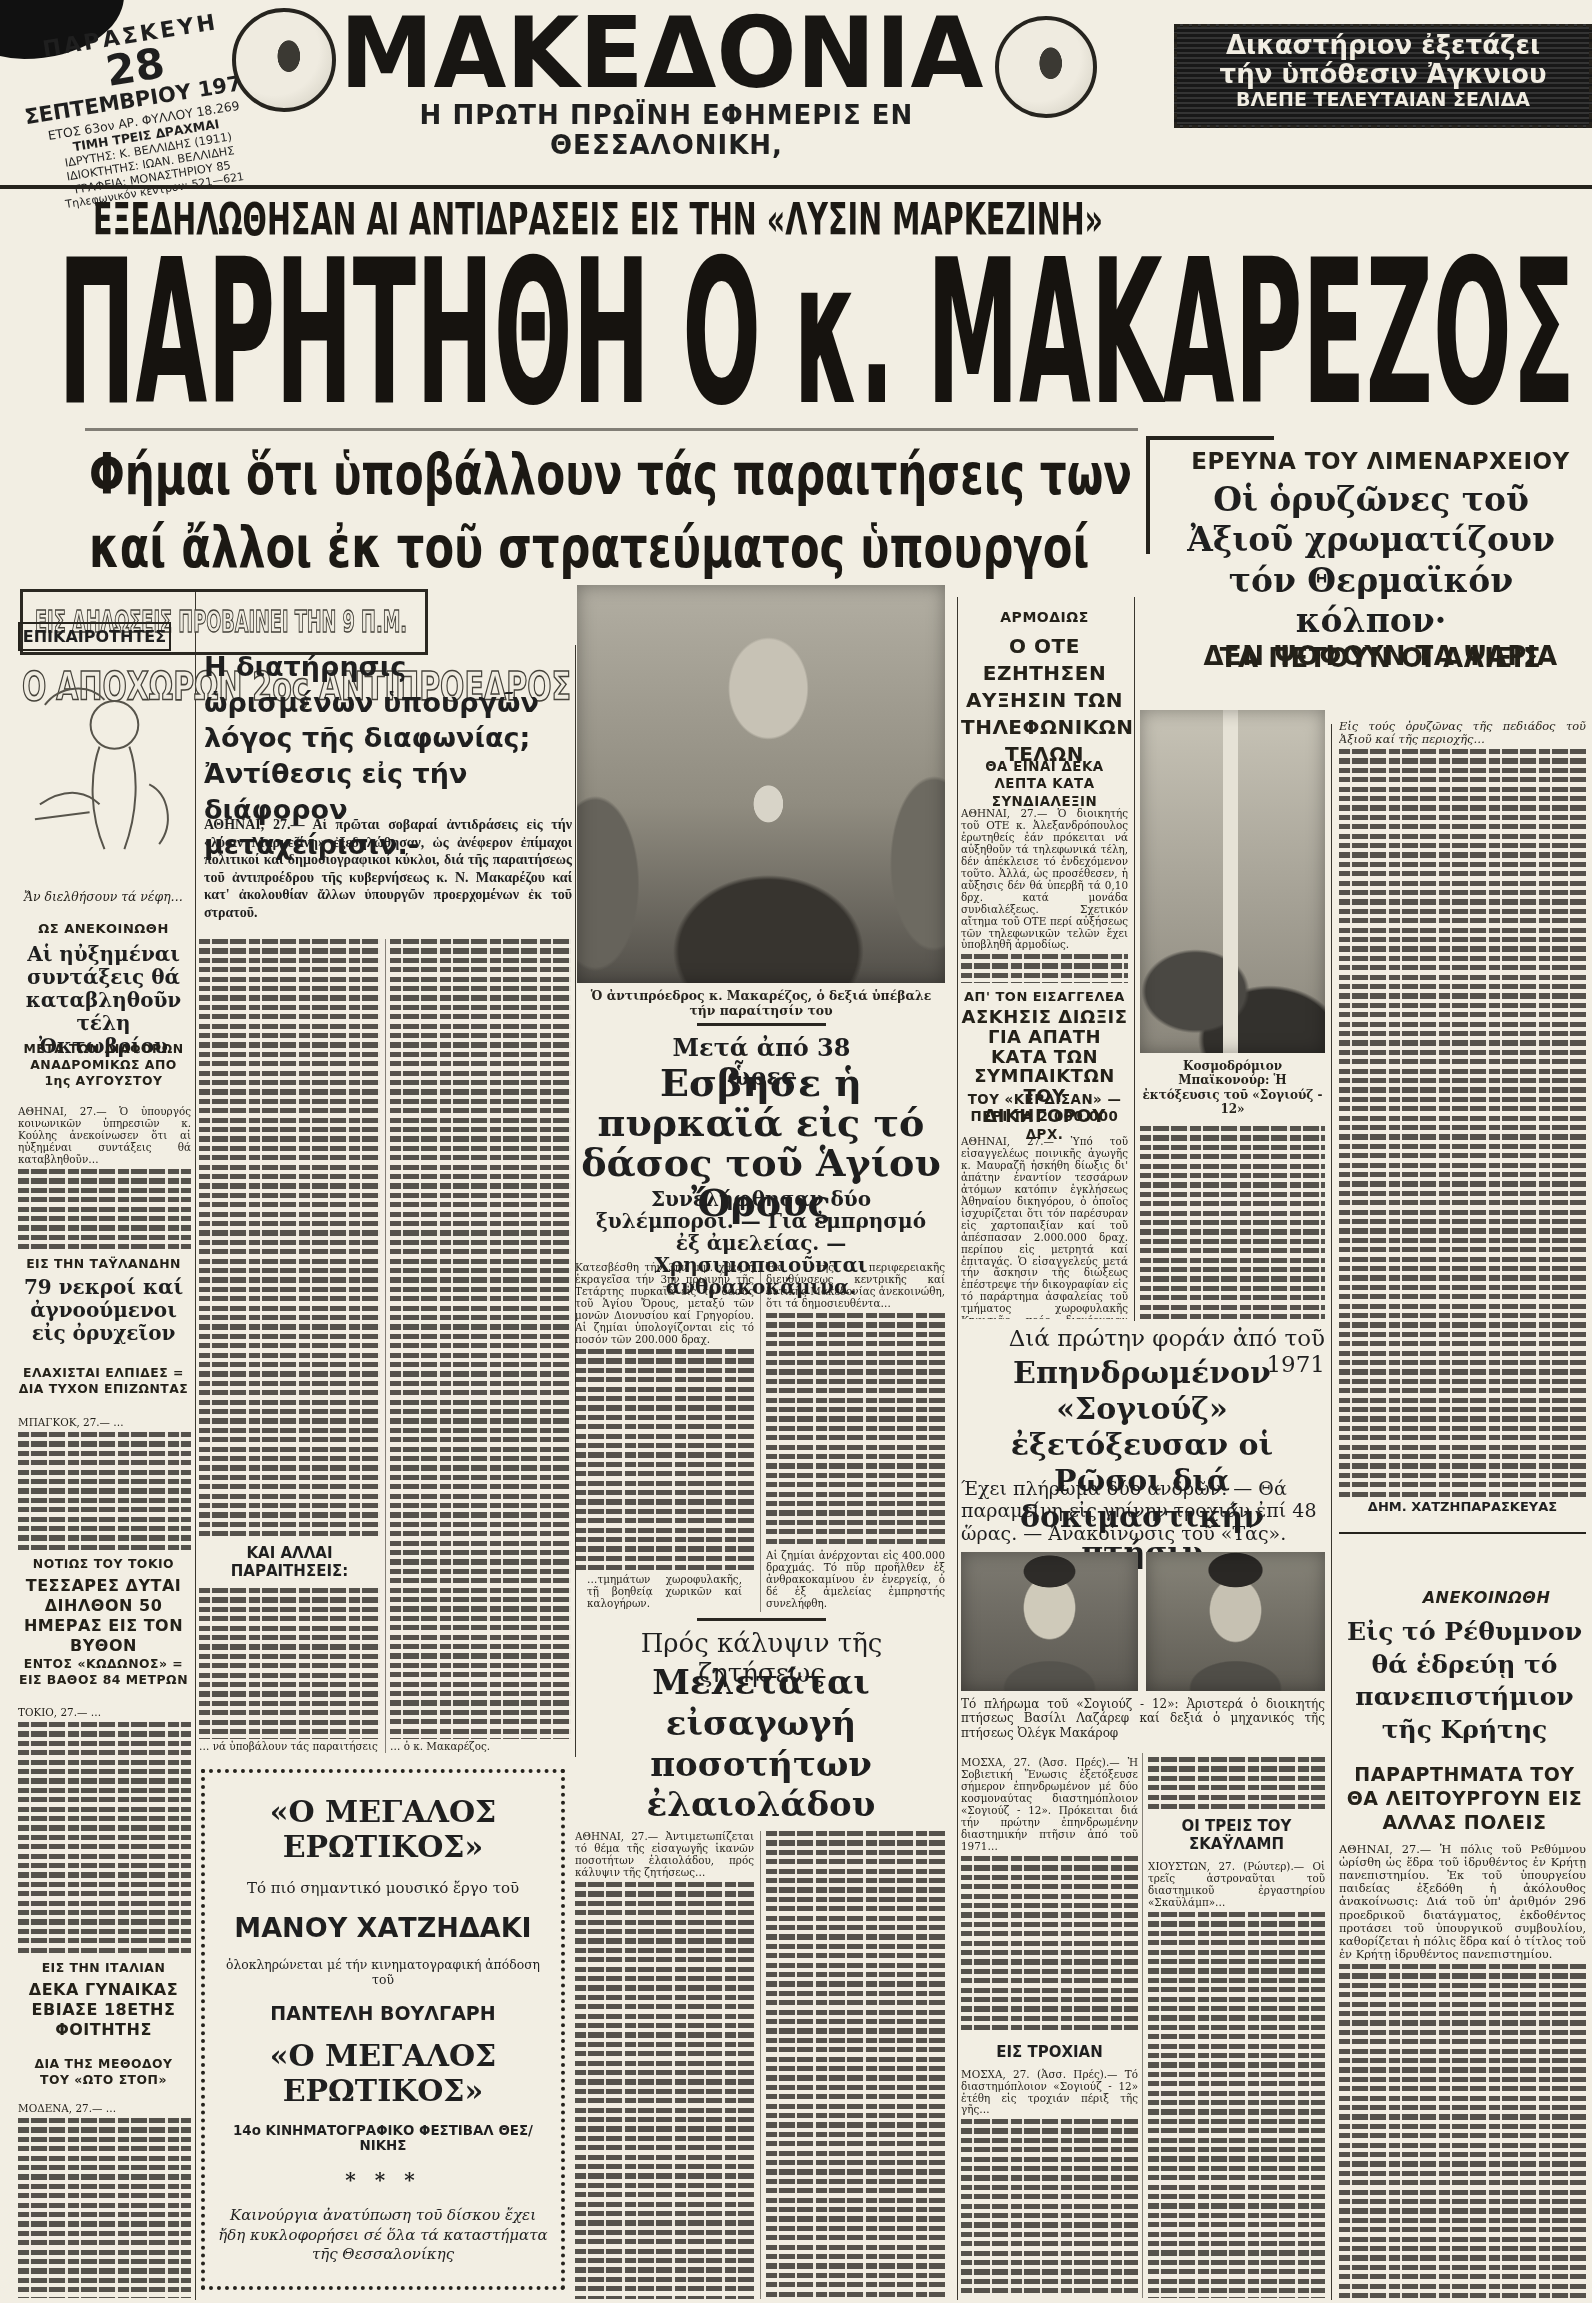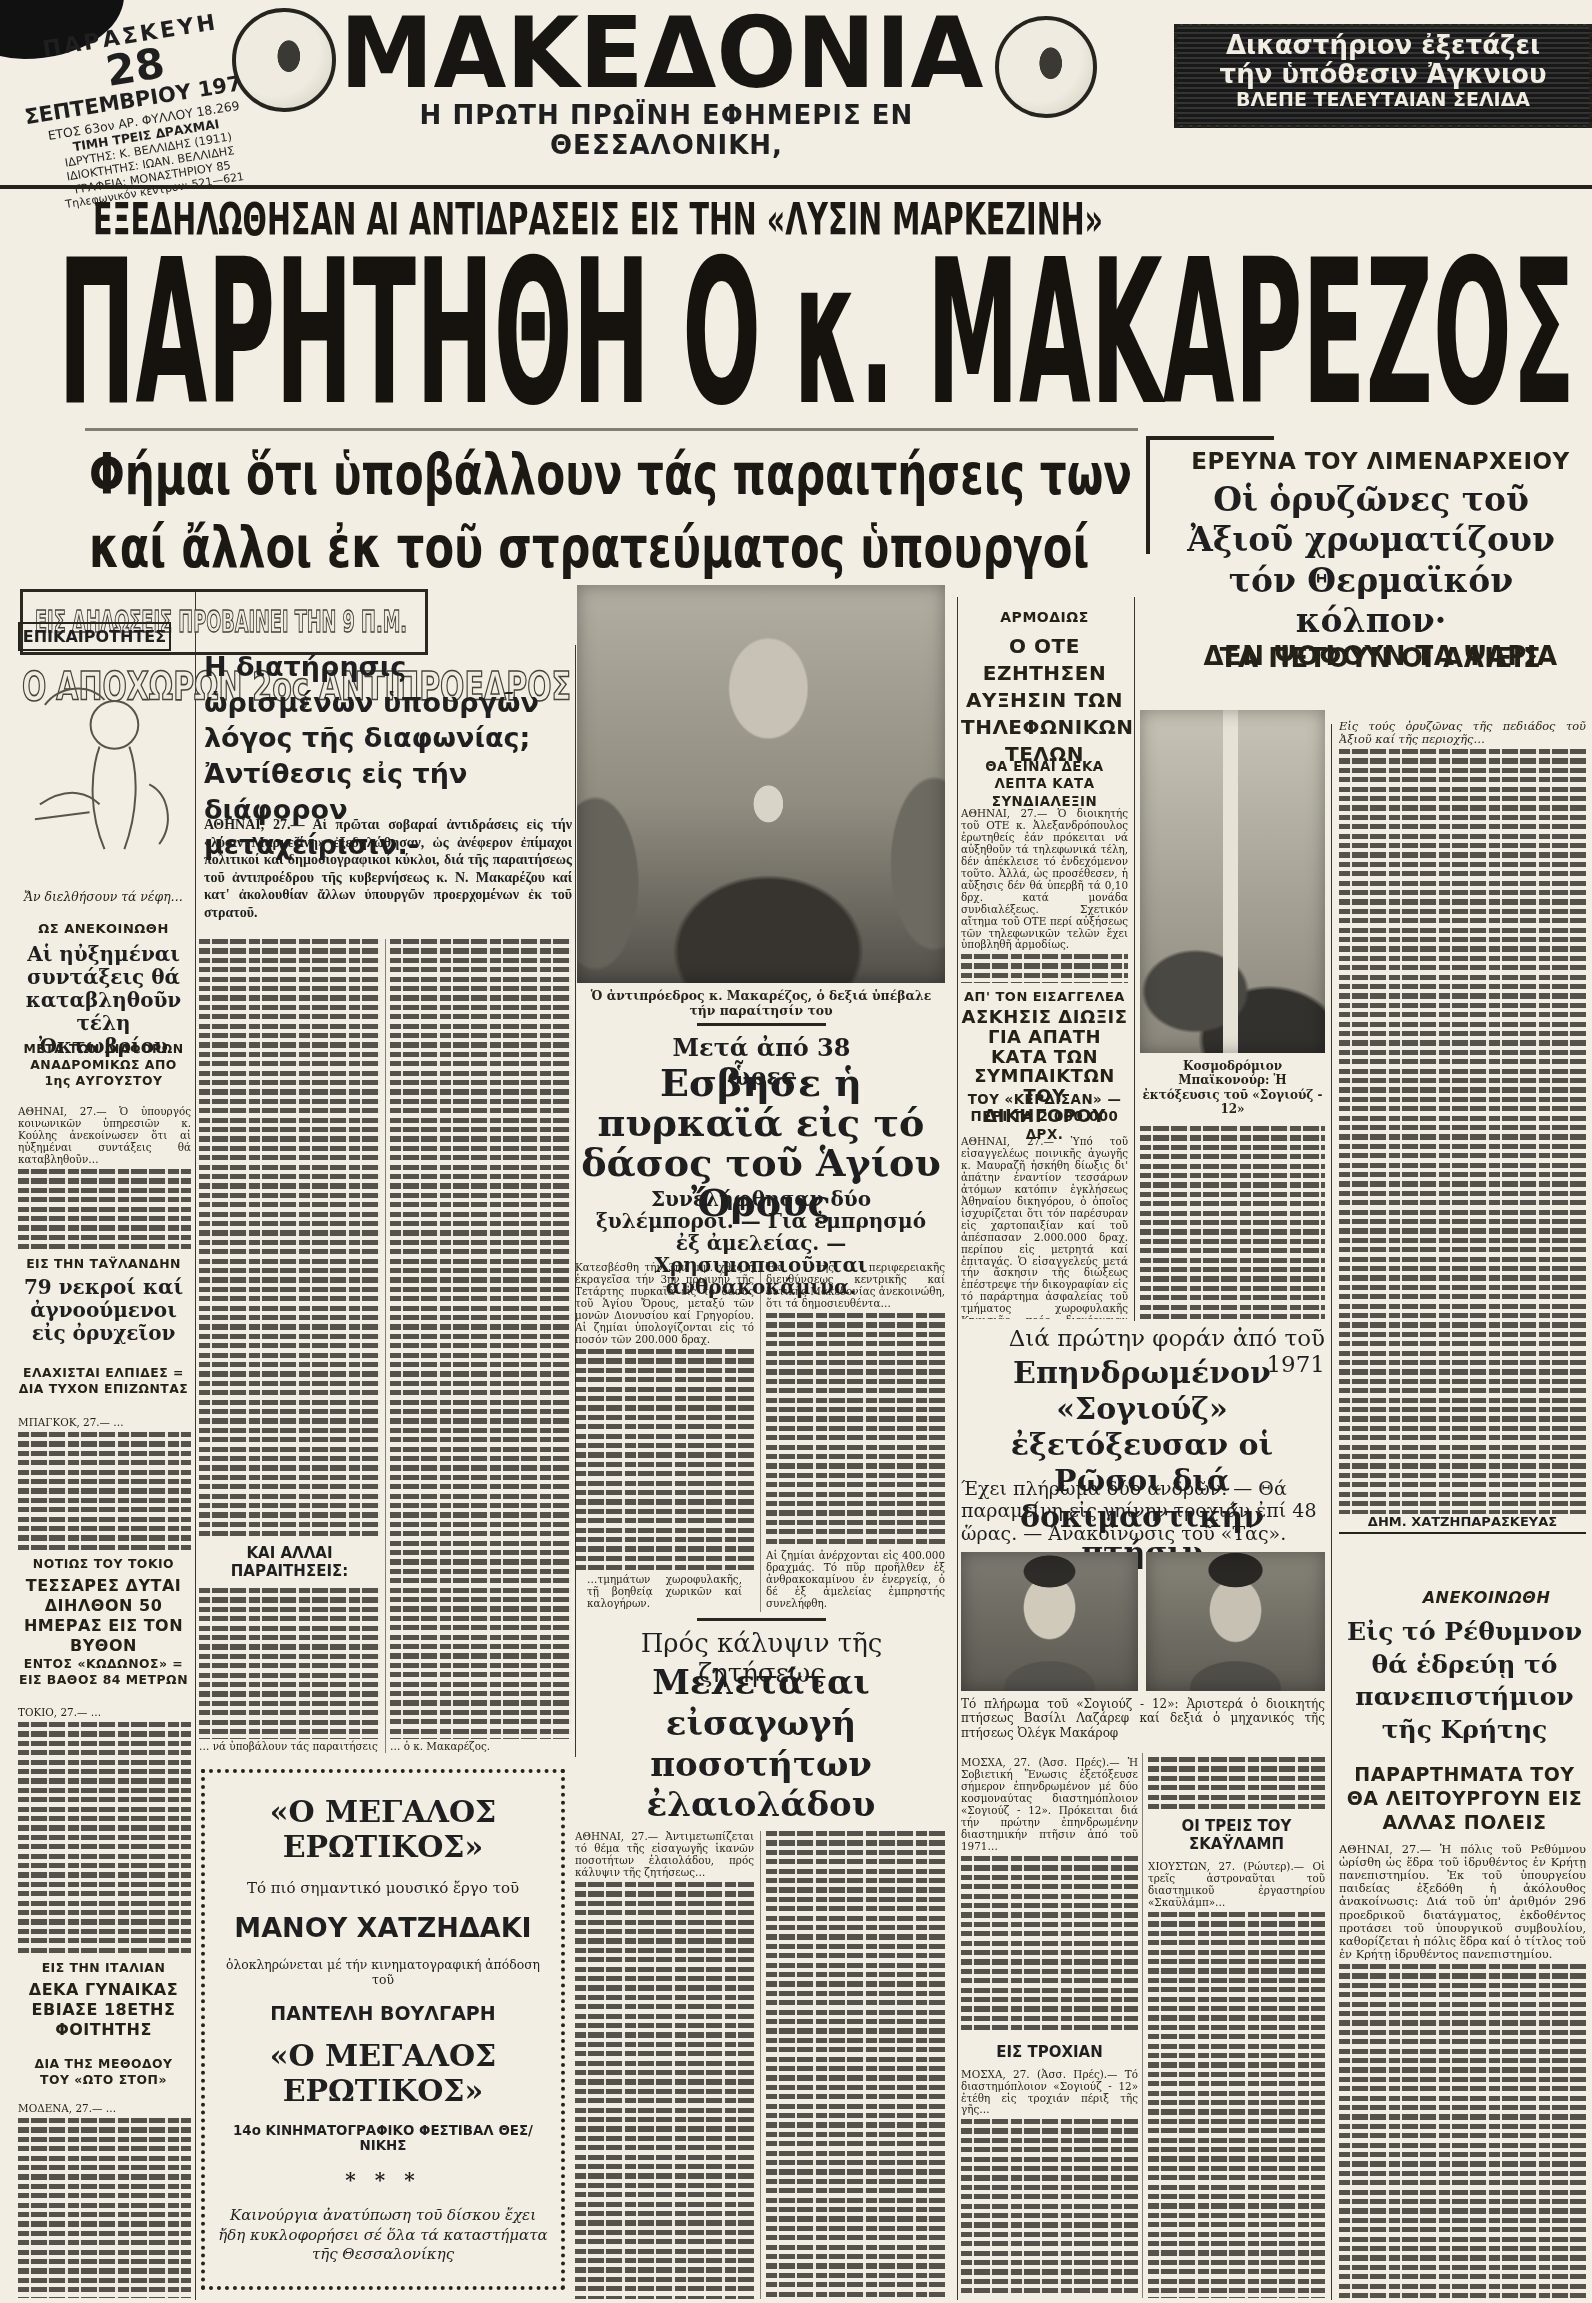--- a/index.html
+++ b/index.html
@@ -18,21 +18,21 @@
   .col{display:flex;flex-direction:column;overflow:hidden;}
   .gx{background-image:
       repeating-linear-gradient(90deg, rgba(242,238,227,0) 0 11px, rgba(242,238,227,.95) 11px 13px,
         rgba(242,238,227,0) 13px 29px, rgba(242,238,227,.95) 29px 31px,
         rgba(242,238,227,0) 31px 47px, rgba(242,238,227,.95) 47px 50px),
       repeating-linear-gradient(180deg, #2a2722 0 5.2px, rgba(0,0,0,0) 5.2px 9.4px);
       opacity:.78;}
   .fill{flex:1;min-height:0;}
   .xhead{font-family:"DejaVu Sans",sans-serif;font-weight:700;font-size:15px;text-align:center;margin:8px 0;}
   .byline{font-family:"DejaVu Sans",sans-serif;font-weight:700;font-size:13px;text-align:center;
-          border-bottom:2px solid #26231d;padding-bottom:3px;}
+          border-bottom:2px solid #26231d;padding-bottom:18px;}
   .ph{position:absolute;background-color:#97938a;
       box-shadow:inset 0 0 18px rgba(0,0,0,.35);}
   .coin{position:absolute;border-radius:50%;border:4px solid #26241f;
         background:
          radial-gradient(ellipse 20px 28px at 55% 46%, #3b3933 0 55%, rgba(0,0,0,0) 58%),
          radial-gradient(circle at 40% 40%, #efebe0 0 55%, #cdc9bb 100%);}
   .promo{background:#181818;border:3px dashed #26231d;color:#f1ede2;
          background-image:repeating-linear-gradient(180deg, rgba(255,255,255,.12) 0 2px, rgba(0,0,0,0) 2px 5px);}
   .sr{height:3px;background:#2a2722;margin:0 auto;}
   .cap{font-size:12.4px;line-height:1.2;text-align:center;color:#26231d;}

